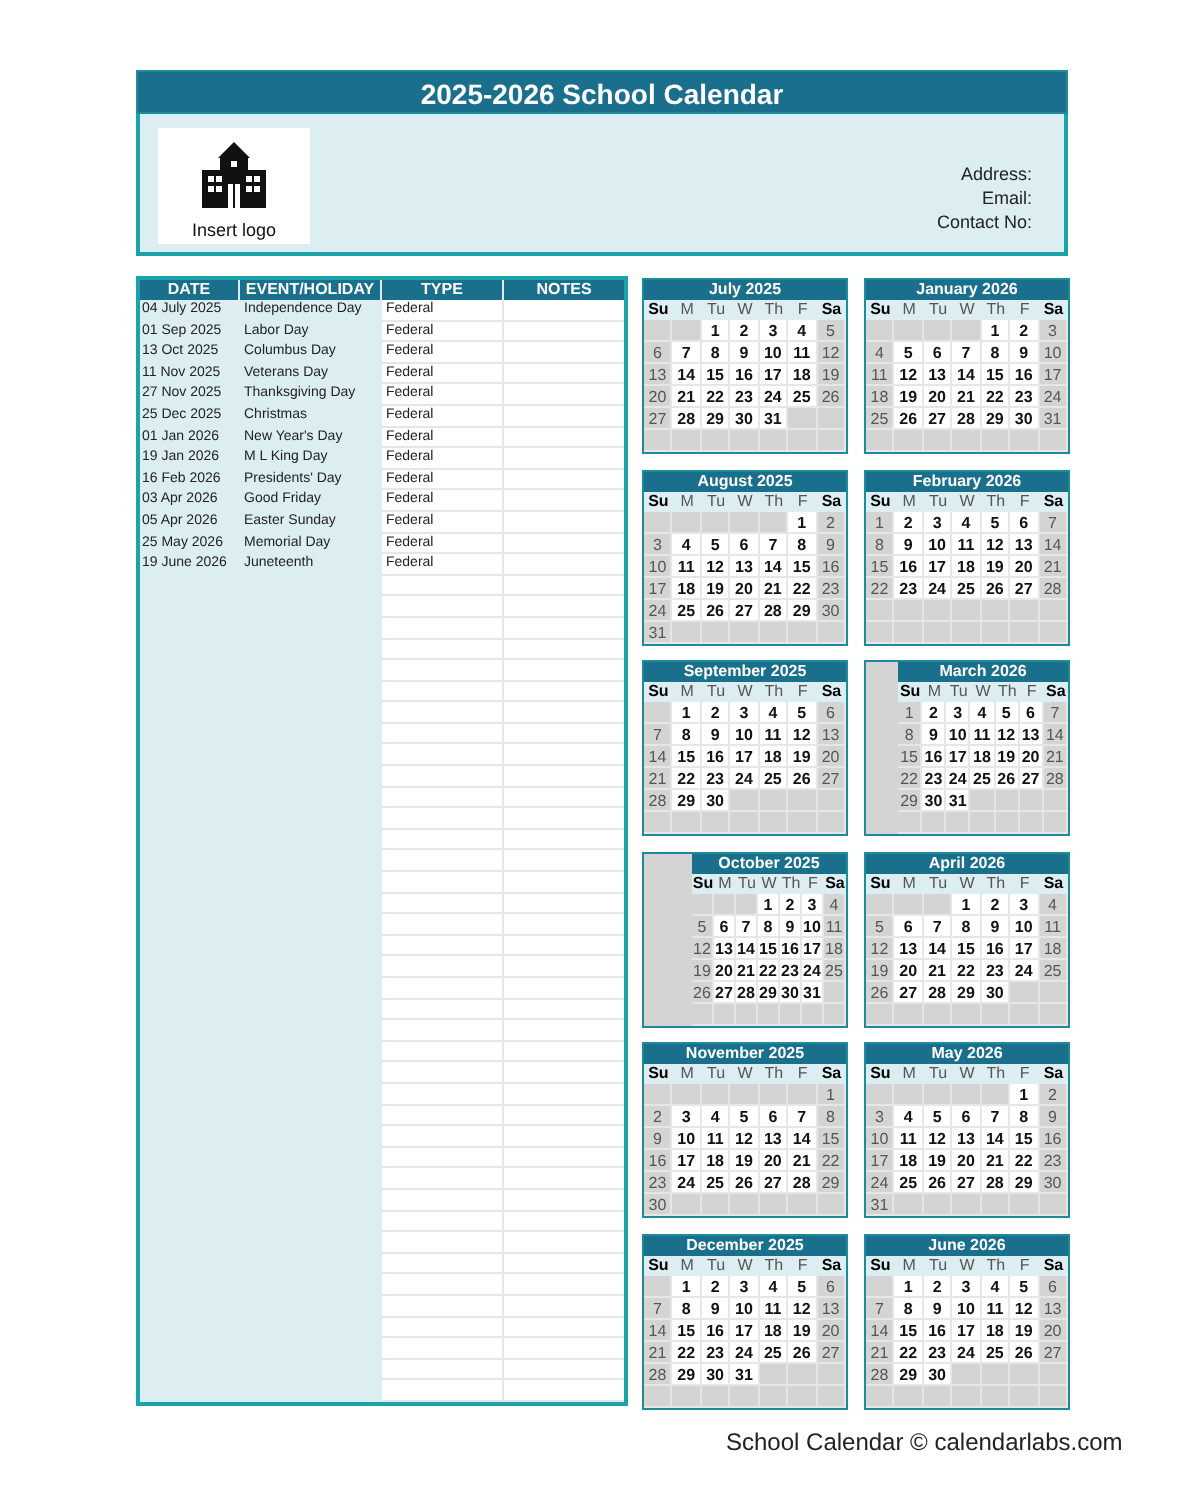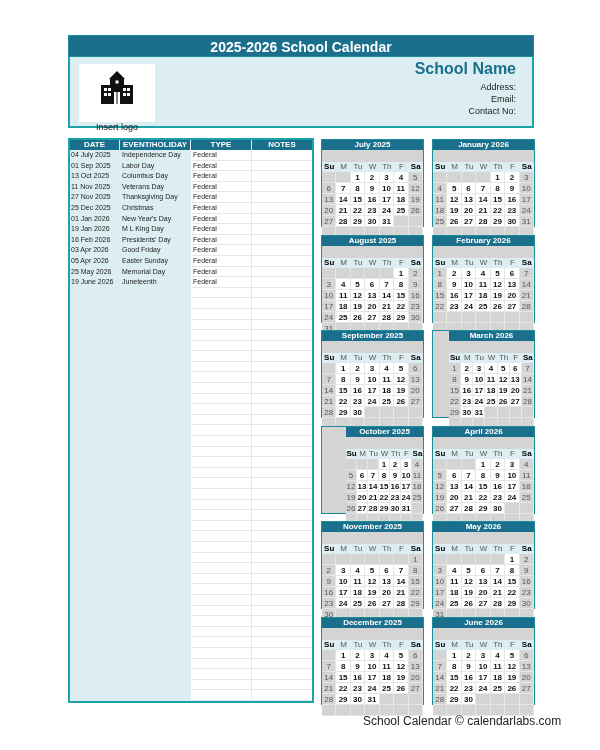--- a/index.html
+++ b/index.html
@@ -2,40 +2,40 @@
 <html><head>
 <meta charset="utf-8">
 <style>
   * { box-sizing: border-box; margin: 0; padding: 0; }
   body { width: 600px; height: 750px; background: #ffffff; font-family: "Liberation Sans", sans-serif; position: relative; overflow: hidden; }
   .page { position: absolute; left: 68px; top: 35px; width: 466px; }
   .title-bar { height: 22px; background: #1a6f8c; color: #fff; font-weight: bold; font-size: 14px; text-align: center; line-height: 22px; border: 1px solid #1a8c9a; }
   .header-box { height: 71px; background: #dceef2; border: 2px solid #1aa3a8; border-top: none; position: relative; }
   .logo-box { position: absolute; left: 9px; top: 7px; width: 76px; height: 58px; background: #fff; text-align: center; }
   .logo-box svg { margin-top: 6px; }
-  .logo-text { font-size: 9px; color: #111; margin-top: 14px; }
+  .logo-text { font-size: 9px; color: #111; margin-top: 1px; }
   .school-name { position: absolute; right: 16px; top: 3px; font-size: 16px; font-weight: bold; color: #1a6f8c; }
   .contact { position: absolute; right: 16px; top: 24px; text-align: right; font-size: 9px; color: #222; line-height: 12px; }
 
   .events { position: absolute; left: 68px; top: 138px; width: 246px; height: 565px; border: 2px solid #1aa3a8; background: #fff; }
   .ev-head { display: flex; height: 10px; background: #1a6f8c; color: #fff; font-size: 8px; font-weight: bold; line-height: 10px; }
   .ev-head div { text-align: center; border-right: 1px solid #dceef2; }
   .c-date { width: 50px; } .c-event { width: 71px; } .c-type { width: 61px; } .c-notes { width: 60px; border-right: none !important; }
   .ev-body { position: absolute; top: 10px; left: 0; right: 0; bottom: 0; }
   .ev-left-bg { position: absolute; left: 0; top: 0; width: 121px; bottom: 0; background: #dceef2; }
   .ev-row { position: relative; display: flex; height: 10.6px; font-size: 7px; line-height: 10.6px; color: #222; }
   .ev-row .c-date { padding-left: 1px; white-space: nowrap; overflow: hidden; }
   .ev-row .c-event { padding-left: 2px; white-space: nowrap; overflow: hidden; }
   .ev-row .c-type { padding-left: 2px; border-bottom: 1px solid #e2e8ea; border-right: 1px solid #e2e8ea; background: #fff; }
   .ev-row .c-notes { border-bottom: 1px solid #e2e8ea; background: #fff; }
 
   .cals { position: absolute; left: 321px; top: 139px; width: 213px; }
   .cal { position: absolute; width: 103px; height: 88px; border: 1px solid #1a8c9a; background: #d4d4d4; }
   .cal-title { height: 10px; background: #1a6f8c; color: #fff; font-size: 8px; font-weight: bold; text-align: center; line-height: 10px; }
-  .cal-dow { display: flex; height: 10px; background: #dceef2; margin-top: 12px; }
+  .cal-dow { display: flex; height: 10px; background: #dceef2; }
   .cal-dow span { flex: 1; text-align: center; font-size: 8px; line-height: 10px; color: #555; }
   .cal-dow span.we { color: #000; font-weight: bold; }
   .cal-grid { display: grid; grid-template-columns: repeat(7, 1fr); grid-auto-rows: 11px; }
   .cal-grid span { font-size: 8px; line-height: 11px; text-align: center; font-weight: bold; color: #111; border-right: 1px solid #e6e6e6; border-bottom: 1px solid #e6e6e6; }
   .cal-grid span.wd { background: #fff; }
   .cal-grid span.we { background: #d4d4d4; color: #555; font-weight: normal; }
   .cal-grid span.empty { background: #d4d4d4; }
 
   .footer { position: absolute; left: 363px; top: 714px; font-size: 12px; color: #222; }
 </style>
@@ -57,21 +57,20 @@
           <rect x="9" y="23" width="3" height="3" fill="#fff"></rect>
         <rect x="24" y="18" width="3" height="3" fill="#fff"></rect>
           <rect x="28" y="18" width="3" height="3" fill="#fff"></rect>
         <rect x="24" y="23" width="3" height="3" fill="#fff"></rect>
           <rect x="28" y="23" width="3" height="3" fill="#fff"></rect>
         <rect x="15" y="22" width="6" height="12" fill="#fff"></rect>
         <rect x="17.5" y="22" width="1" height="12" fill="#111"></rect>
       </svg>
       <div class="logo-text">Insert logo</div>
     </div>
-    <div class="school-name">School Name</div>
     <div class="contact">
       <div>Address:</div>
       <div>Email:</div>
       <div>Contact No:</div>
     </div>
   </div>
 </div>
 
 <div class="events">
   <div class="ev-head">

